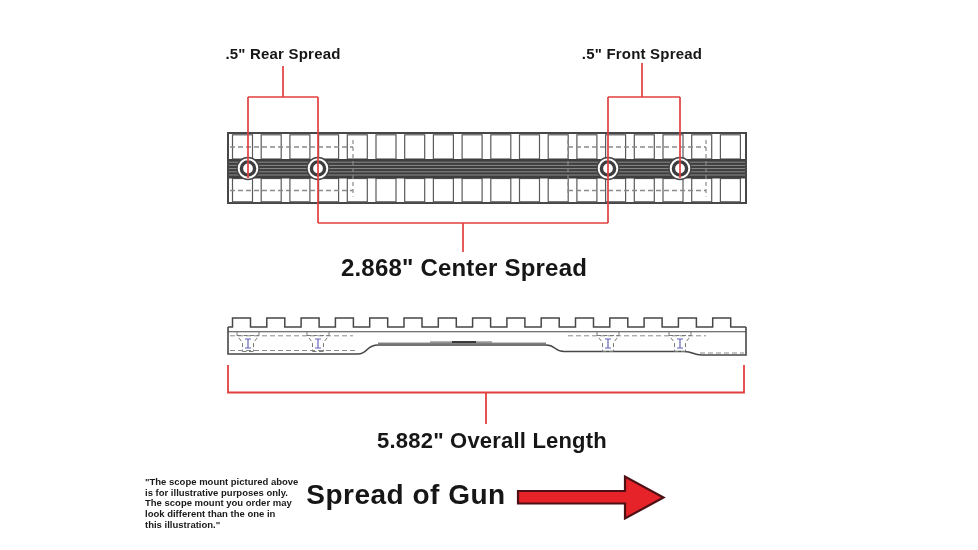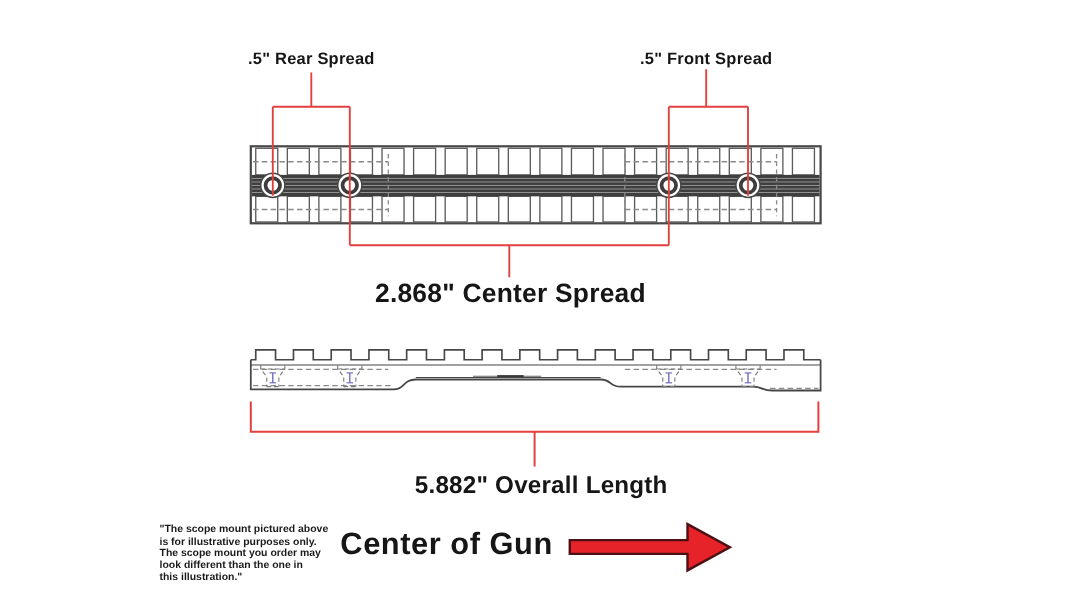--- a/index.html
+++ b/index.html
@@ -123,21 +123,21 @@
   </svg>
 
   <div class="lbl lbl-small centered" style="left:283px;top:45px;">.5" Rear Spread</div>
 
   <div class="lbl lbl-small centered" style="left:642px;top:45px;">.5" Front Spread</div>
 
   <div class="lbl lbl-center-spread centered" style="left:464px;top:254px;">2.868" Center Spread</div>
 
   <div class="lbl lbl-overall centered" style="left:492px;top:428px;">5.882" Overall Length</div>
 
-  <div class="lbl lbl-frontgun centered" style="left:406px;top:479px;">Center of Gun</div>
+  <div class="lbl lbl-frontgun centered" style="left:406px;top:479px;">Spread of Gun</div>
 
   <div class="disclaimer">"The scope mount pictured above
 is for illustrative purposes only.
 The scope mount you order may
 look different than the one in
 this illustration."</div>
 
 </div>
 
 </body></html>

